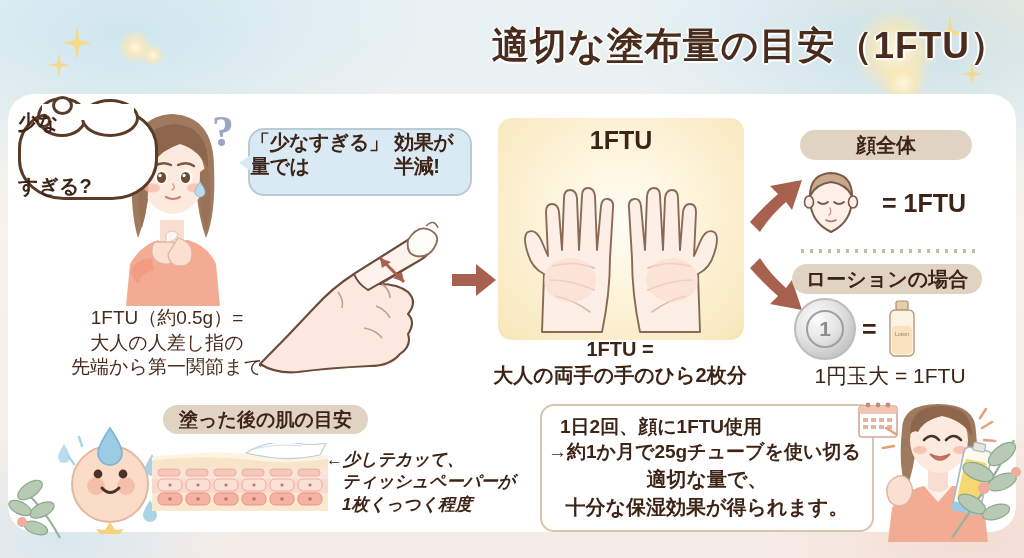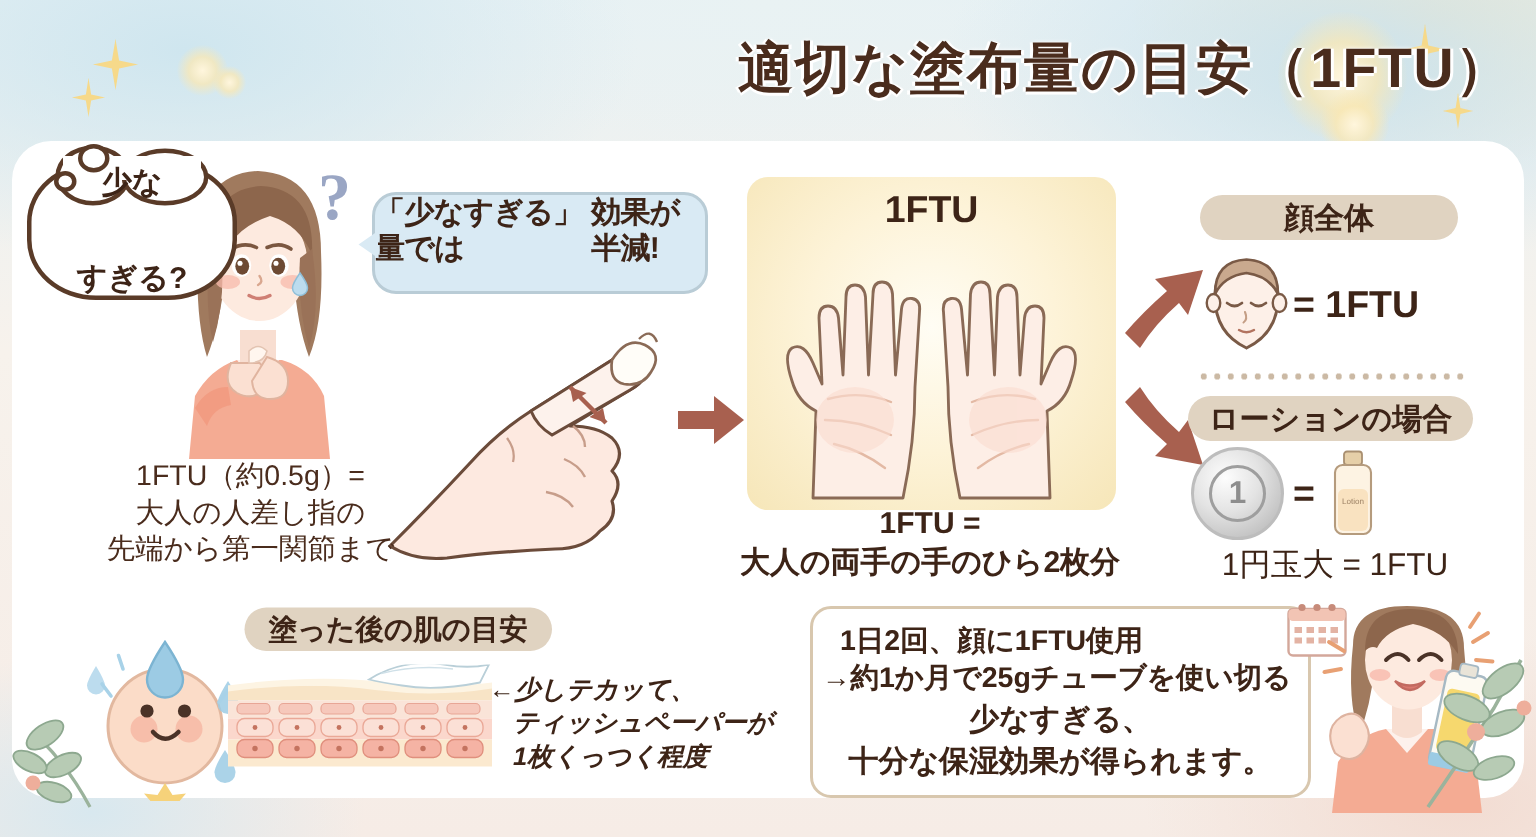--- a/index.html
+++ b/index.html
@@ -48,21 +48,21 @@
     background:linear-gradient(90deg,rgba(250,228,160,0) 0%,#fae9b4 10%,#f9e3a4 50%,#fae9b4 90%,rgba(250,228,160,0) 100%);
     border-radius:7px;z-index:-1;}
 
   
   .woman{position:absolute;left:96px;top:96px;width:150px;height:210px;}
   .thought{position:absolute;left:18px;top:108px;width:140px;height:92px;}
   .thought .cloud{position:absolute;inset:0;background:#fff;border:3px solid #5a3b28;border-radius:46px/40px;}
   .thought .cloud::before{content:"";position:absolute;left:16px;top:-14px;width:44px;height:34px;background:#fff;border:3px solid #5a3b28;border-radius:50%;}
   .thought .cloud::after{content:"";position:absolute;right:16px;top:-12px;width:52px;height:32px;background:#fff;border:3px solid #5a3b28;border-radius:50%;}
   .thought .mask{position:absolute;left:24px;right:24px;top:-4px;height:16px;background:#fff;}
-  .thought-txt{position:absolute;inset:0;display:flex;flex-direction:column;align-items:center;justify-content:center;
+  .thought-txt{position:absolute;inset:0;display:flex;flex-direction:column;align-items:flex-start;justify-content:center;
     font-size:20px;line-height:1.22;color:#3d2417;font-weight:bold;z-index:3;gap:40px;}
   .tdot1,.tdot2{position:absolute;background:#fff;border:3px solid #5a3b28;border-radius:50%;}
   .tdot1{left:52px;top:96px;width:15px;height:13px;}
   .tdot2{left:36px;top:114px;width:9px;height:8px;}
 
   .qmark{position:absolute;left:212px;top:106px;font-size:44px;font-weight:bold;color:#9aa6c4;
     font-family:"Liberation Serif",serif;}
 
   .speech{position:absolute;left:248px;top:128px;width:220px;height:64px;
     background:#d9eaf4;border:2px solid #b9ccd6;border-radius:16px;}
@@ -93,21 +93,21 @@
 
   
   .pill{position:absolute;height:30px;border-radius:15px;background:#e0d3c1;
     display:flex;align-items:center;justify-content:center;
     font-size:20px;font-weight:bold;color:#3d2417;}
   .pill-face{left:800px;top:130px;width:172px;}
   .pill-lotion{left:792px;top:264px;width:190px;}
 
   .branch{position:absolute;left:748px;top:160px;width:62px;height:160px;}
 
-  .face-row{position:absolute;left:800px;top:168px;width:180px;height:70px;display:flex;align-items:center;gap:0;}
+  .face-row{position:absolute;left:800px;top:168px;width:180px;height:70px;display:flex;align-items:center;gap:20px;}
   .face-ico{width:62px;height:66px;position:relative;flex:0 0 auto;}
   .eq-txt{font-size:25px;font-weight:bold;color:#3d2417;}
 
   .dots{position:absolute;left:798px;top:249px;width:180px;height:4px;
     background-image:radial-gradient(circle,#cbb9a4 40%,rgba(0,0,0,0) 41%);
     background-size:9px 4px;background-repeat:repeat-x;}
 
   .coin-row{position:absolute;left:794px;top:298px;width:196px;height:62px;display:flex;align-items:center;gap:6px;}
   .coin{width:58px;height:58px;border-radius:50%;flex:0 0 auto;
     background:radial-gradient(circle at 36% 32%,#fdfdfd 0%,#e3e3e3 42%,#c3c3c3 78%,#b0b0b0 100%);
@@ -447,21 +447,21 @@
   <div class="skin-caption">
     <span>←少しテカッて、</span>
     <span class="ind">ティッシュペーパーが</span>
     <span class="ind">1枚くっつく程度</span>
   </div>
 
   <div class="note-box">
     <div class="note-l1">1日2回、顔に1FTU使用</div>
     <div class="note-l2">→約1か月で25gチューブを使い切る</div>
     <div class="note-l3">
-      <span class="hl">少なすぎる、</span>
+      <span class="hl">適切な量で、</span>
     </div>
     <div class="note-l4">
       <span class="hl">十分な保湿効果が得られます。</span>
     </div>
   </div>
 
   <div class="cal">
     <svg viewBox="0 0 40 36" width="40" height="36">
       <rect x="1" y="4" width="38" height="31" rx="3" fill="#fff" stroke="#d3a79a" stroke-width="1.6"></rect>
       <rect x="1" y="4" width="38" height="8" rx="3" fill="#f2c4b4"></rect>

